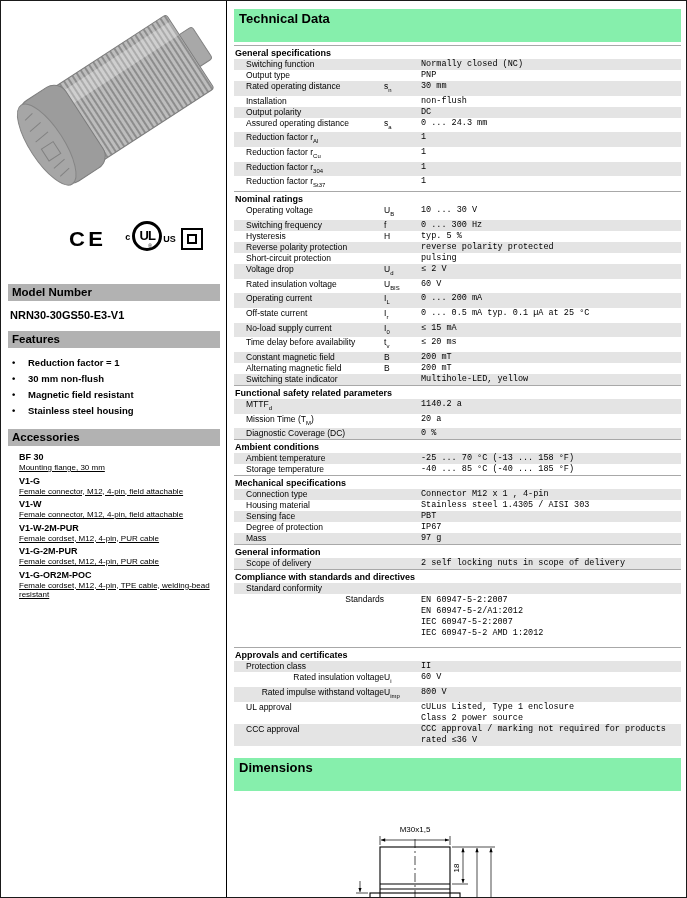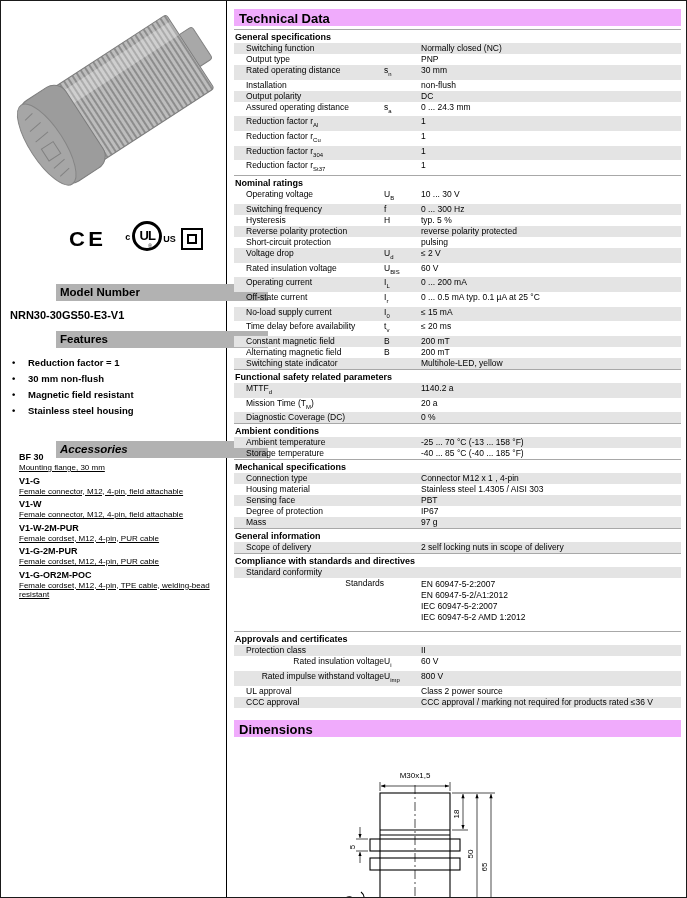--- a/index.html
+++ b/index.html
@@ -15,42 +15,42 @@
   .ul-mark{position:relative;width:36px;height:36px;}
   .ul-circle{position:absolute;left:7px;top:0;width:30px;height:30px;border:3px solid #000;border-radius:50%;
              box-sizing:border-box;text-align:center;}
   .ul-letters{font-size:13px;font-weight:bold;line-height:24px;letter-spacing:-1px;}
   .ul-r{position:absolute;left:13px;top:19px;font-size:5px;}
   .ul-c{position:absolute;left:0;top:11px;font-size:9px;font-weight:bold;}
   .ul-us{position:absolute;left:38px;top:13px;font-size:9px;font-weight:bold;}
   .sq-mark{width:22px;height:22px;border:2px solid #000;display:flex;align-items:center;justify-content:center;box-sizing:border-box;}
   .sq-inner{width:10px;height:10px;border:2px solid #000;box-sizing:border-box;}
   .gray-bar{background:#b2b2b2;height:17px;line-height:17px;font-weight:bold;padding-left:4px;box-sizing:border-box;}
-  .left-bar{position:absolute;left:0;width:212px;font-size:11.5px;margin-left:48px;}
+  .left-bar{position:absolute;left:0;width:212px;font-size:11.5px;}
   .model-value{position:absolute;left:2px;top:300px;font-size:11px;font-weight:bold;}
   .features-list{position:absolute;left:2px;top:346px;width:208px;}
   .feat-item{display:flex;font-size:9.5px;font-weight:bold;line-height:16px;}
   .feat-item .bullet{width:16px;padding-left:2px;}
   .acc-list{position:absolute;left:2px;top:443px;width:208px;}
   .acc-item{margin-bottom:3px;margin-left:9px;}
   .acc-name{font-size:9px;font-weight:bold;line-height:11px;}
   .acc-desc{font-size:8px;line-height:9.5px;text-decoration:underline;}
 
   
   .right-col{position:absolute;left:233px;top:8px;width:447px;}
-  .tech-bar{background:#f0abfc;height:17px;line-height:20px;font-size:13px;font-weight:bold;padding-left:5px;box-sizing:border-box;}
+  .tech-bar{background:#86efac;height:33px;line-height:20px;font-size:13px;font-weight:bold;padding-left:5px;box-sizing:border-box;}
   .sections{margin-top:3px;}
   .section-header{border-top:1px solid #a8a8a8;font-size:9px;font-weight:bold;padding:2px 0 1px 1px;}
   .section-header.gap-before{margin-top:9px;}
   .spec-row{display:flex;min-height:11px;font-size:8.5px;line-height:11px;}
   .spec-row.shaded{background:#e4e4e4;}
   .spec-label{width:150px;padding-left:12px;box-sizing:border-box;white-space:nowrap;flex:none;}
   .spec-label.indent2{padding-left:19px;text-align:right;}
   .spec-symbol{width:37px;flex:none;}
-  .spec-value{flex:1;}
+  .spec-value{flex:1;font-family:Liberation Mono, monospace;}
   .spec-value .vline{line-height:10.5px;padding-top:0.5px;}
   sub{font-size:70%;}
   .dims-bar{margin-top:12px;}
   .drawing-wrap{margin:24px 0 0 100px;width:230px;}
   svg text{font-family:"Liberation Sans",sans-serif;font-size:8px;fill:#000;}
 </style>
 </head>
 <body>
 
 <div class="page">
@@ -115,21 +115,21 @@
         <div class="feat-item">
           <span class="bullet">•</span>
           <span>Magnetic field resistant</span>
         </div>
         <div class="feat-item">
           <span class="bullet">•</span>
           <span>Stainless steel housing</span>
         </div>
       </div>
 
-    <div class="gray-bar left-bar" style="top:432px;font-style:italic;">Accessories</div>
+    <div class="gray-bar left-bar" style="top:420px;">Accessories</div>
     <div class="acc-list">
         <div class="acc-item">
           <div class="acc-name">BF 30</div>
           <div class="acc-desc">Mounting flange, 30 mm</div>
         </div>
         <div class="acc-item">
           <div class="acc-name">V1-G</div>
           <div class="acc-desc">Female connector, M12, 4-pin, field attachable</div>
         </div>
         <div class="acc-item">
@@ -364,20 +364,21 @@
         </div>
         <div class="spec-row shaded">
           <div class="spec-label indent2">Rated impulse withstand voltage</div>
           <div class="spec-symbol">U<sub>imp</sub></div>
           <div class="spec-value">800 V</div>
         </div>
         <div class="spec-row">
           <div class="spec-label">UL approval</div>
           <div class="spec-symbol"></div>
           <div class="spec-value">
+            <div class="vline">cULus Listed, Type 1 enclosure</div>
             <div class="vline">Class 2 power source</div>
           </div>
         </div>
         <div class="spec-row shaded">
           <div class="spec-label">CCC approval</div>
           <div class="spec-symbol"></div>
           <div class="spec-value">CCC approval / marking not required for products rated ≤36 V</div>
         </div>
       </div>
     <div class="tech-bar dims-bar">Dimensions</div>

